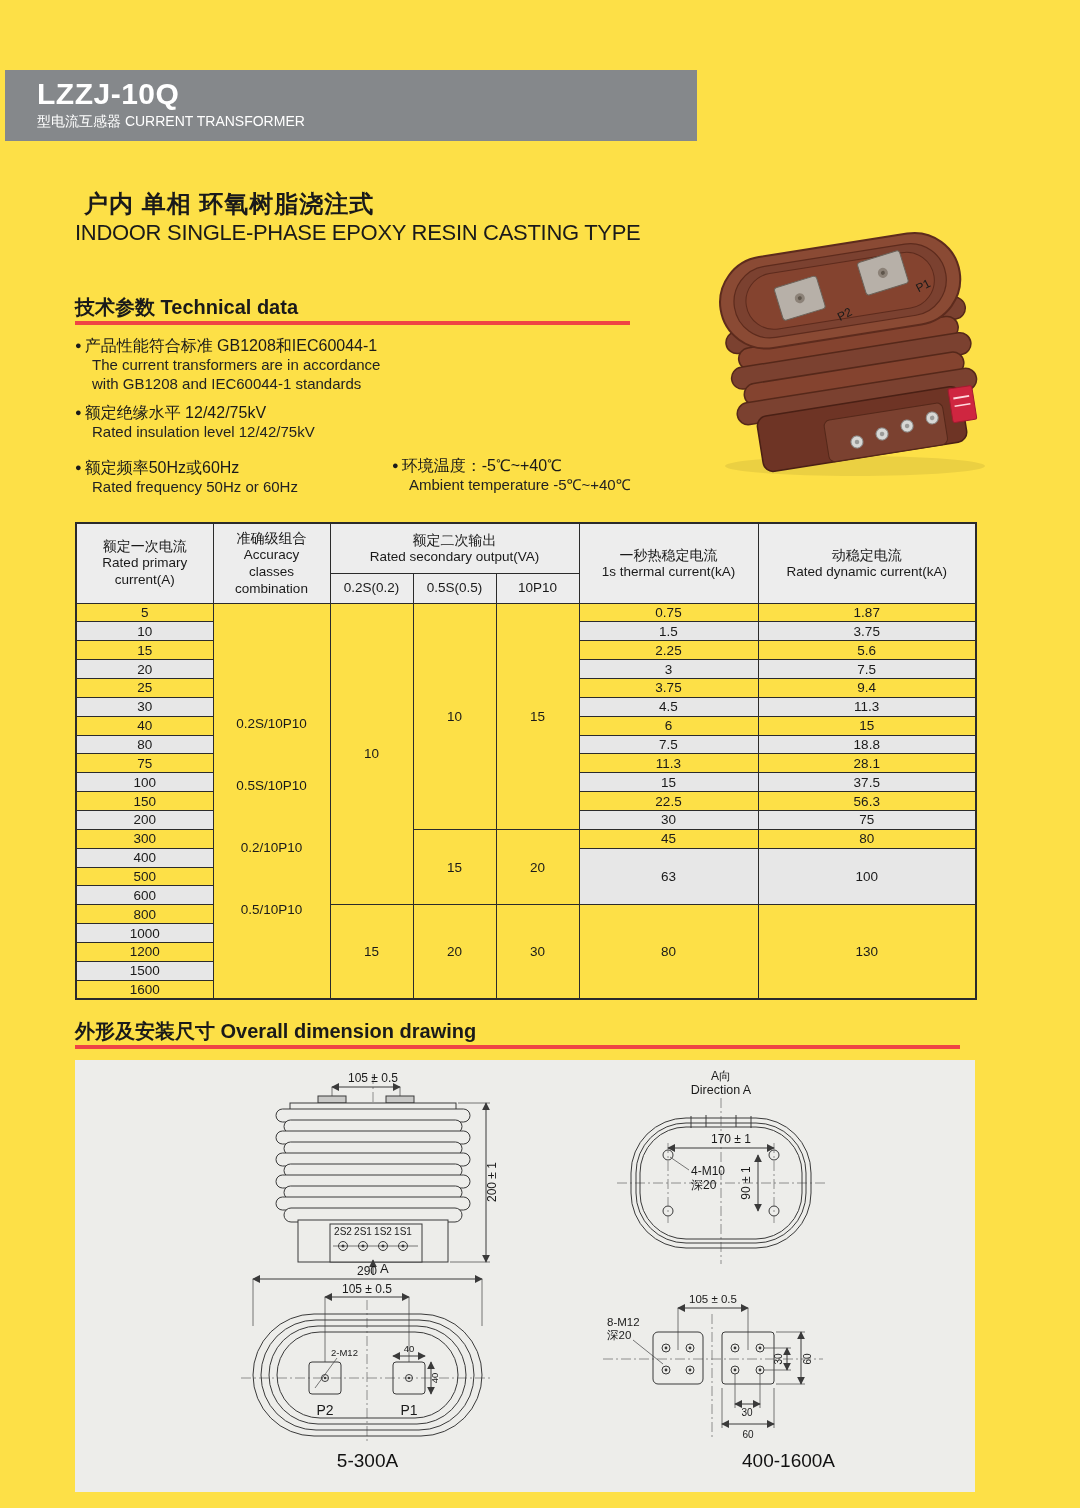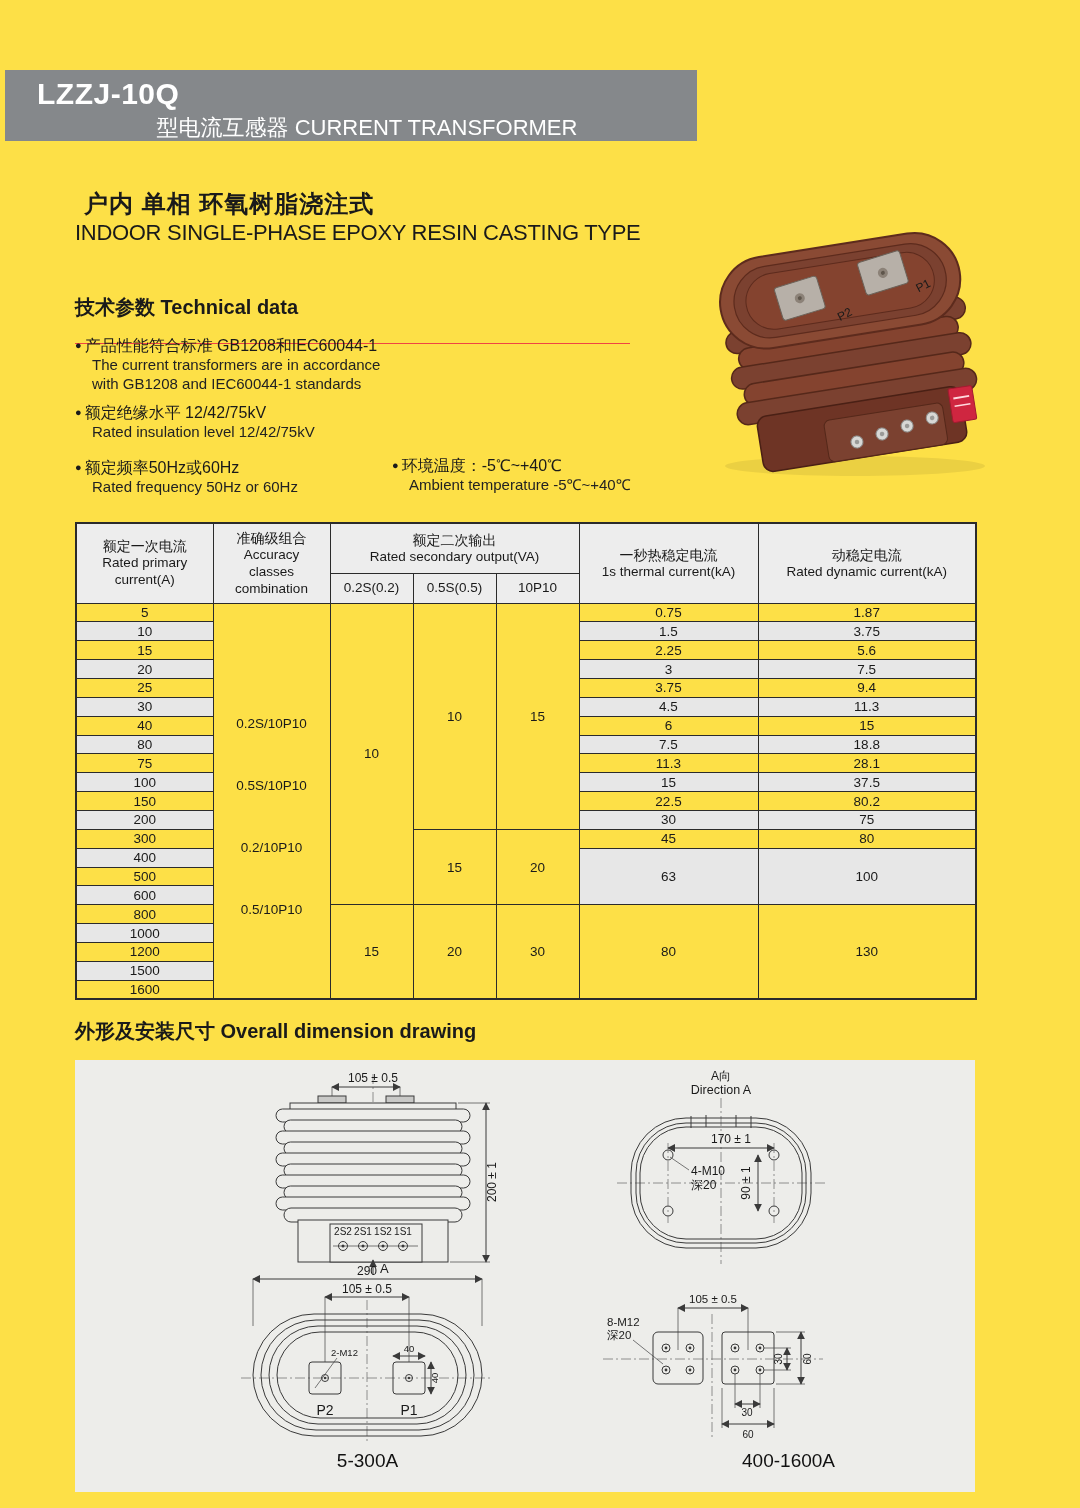--- a/index.html
+++ b/index.html
@@ -4,26 +4,26 @@
 <style>
   html,body{margin:0;padding:0;background:#fff;}
   .page{position:relative;width:1080px;height:1508px;background:#fde047;overflow:hidden;
         font-family:"Liberation Sans",sans-serif;color:#1a1a1a;}
   .abs{position:absolute;}
 
   
   .band{left:5px;top:70px;width:692px;height:71px;background:#85888b;color:#ffffff;
         box-sizing:border-box;padding:7px 0 0 32px;}
   .band .model{font-size:30px;font-weight:bold;letter-spacing:.5px;line-height:1.1;}
-  .band .sub{font-size:22px;margin-top:3px;text-align:center;}
+  .band .sub{font-size:14px;margin-top:3px;}
 
   .title-zh{left:84px;top:188px;font-size:24px;font-weight:bold;letter-spacing:1px;}
   .title-en{left:75px;top:220px;font-size:22px;font-weight:normal;letter-spacing:-0.3px;}
 
-  .sec{font-weight:bold;font-size:20px;padding-bottom:22px;border-bottom:1px solid #ef4444;}
+  .sec{font-weight:bold;font-size:20px;padding-bottom:0;border-bottom:4px solid #ef4444;}
   #sec-tech{left:75px;top:294px;width:555px;}
   #sec-dim{left:75px;top:1018px;width:885px;}
 
   .bullet .zhline{font-size:16px;line-height:1.25;}
   .bullet .dot{font-size:11px;vertical-align:2px;margin-right:3px;}
   .bullet .en{font-size:15px;line-height:1.26;margin-left:17px;color:#222;}
 
   
   #ttable{left:75px;top:522px;width:900px;border-collapse:collapse;table-layout:fixed;
           border:2px solid #2b2b2b;}
@@ -219,21 +219,21 @@
           <td>28.1</td>
         </tr>
       <tr>
           <td class="g">100</td>
           <td class="g">15</td>
           <td class="g">37.5</td>
         </tr>
       <tr>
           <td>150</td>
           <td>22.5</td>
-          <td>80.2</td>
+          <td>56.3</td>
         </tr>
       <tr>
           <td class="g">200</td>
           <td class="g">30</td>
           <td class="g">75</td>
         </tr>
       <tr>
         <td>300</td>
         <td rowspan="4">15</td>
         <td rowspan="4">20</td>

